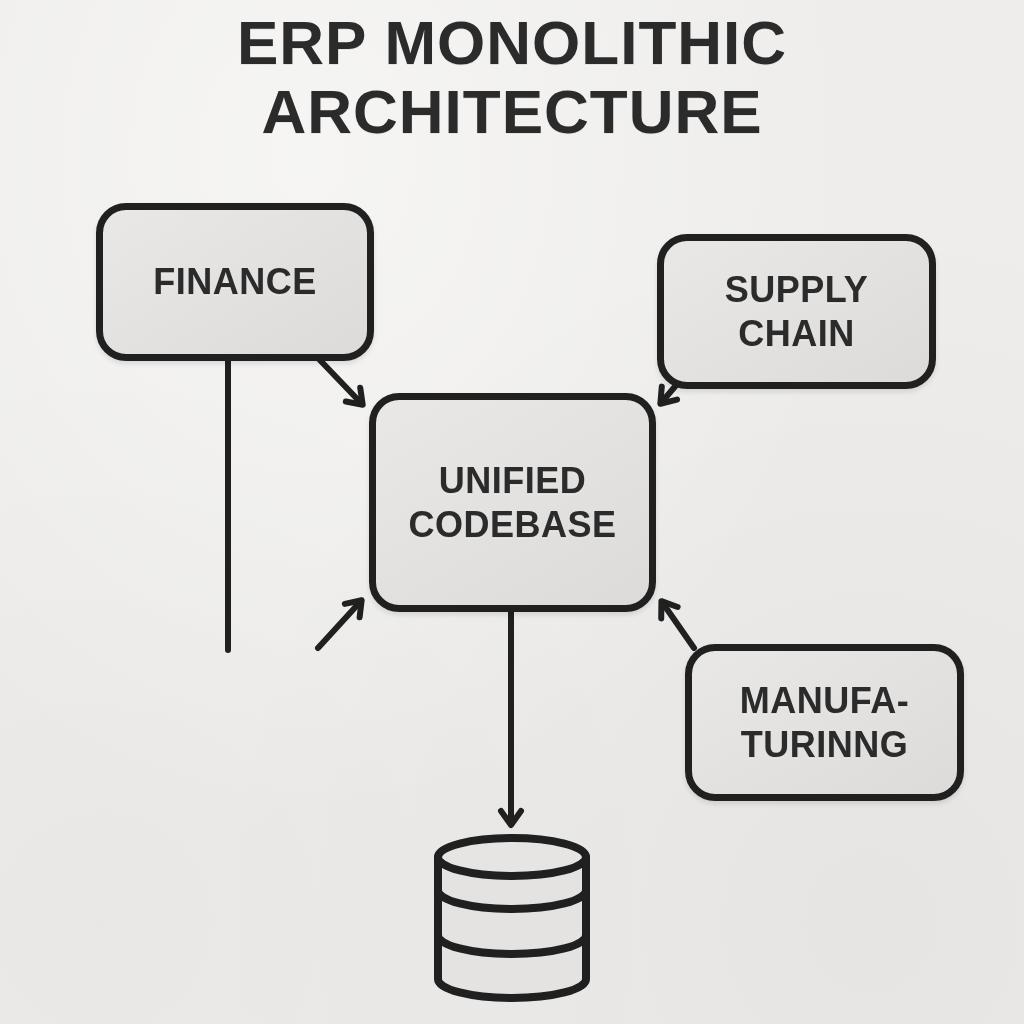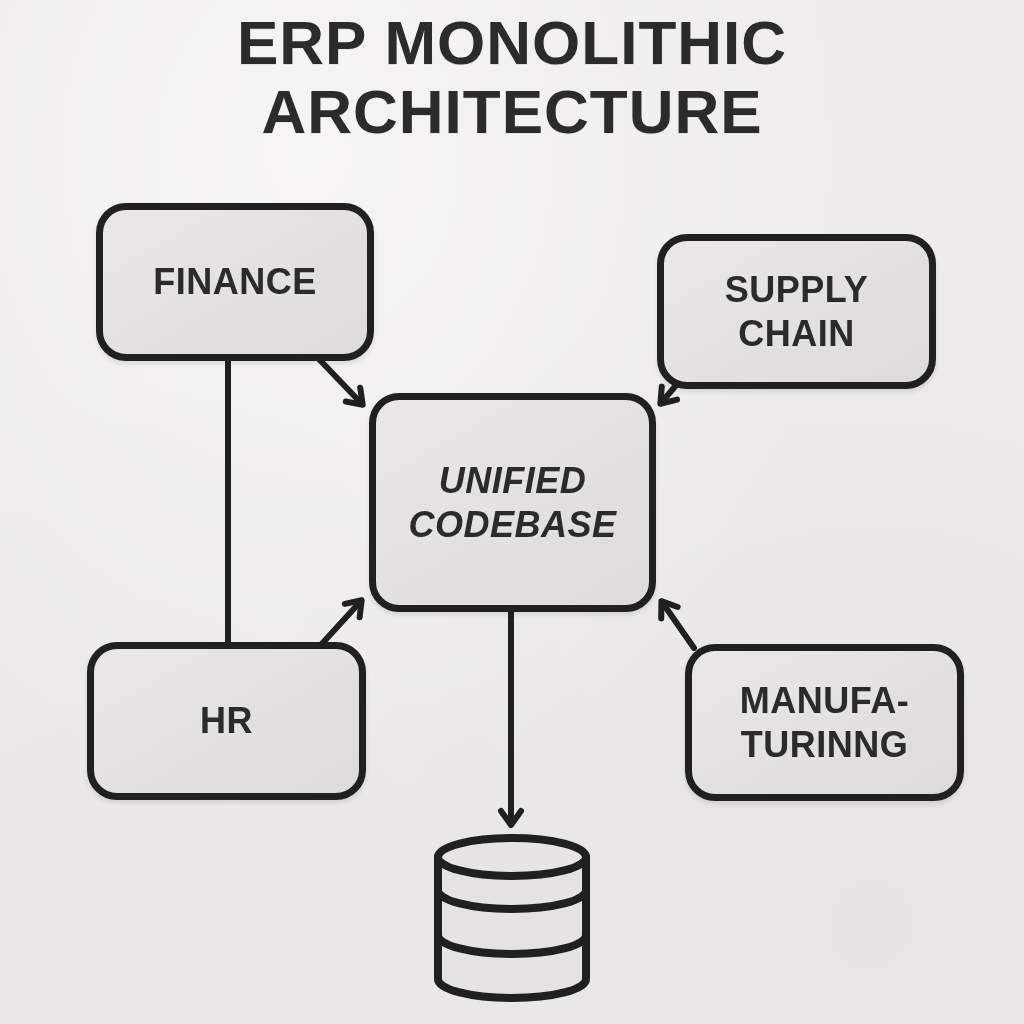--- a/index.html
+++ b/index.html
@@ -61,21 +61,21 @@
   .node-label, .db-label {
     font-size: 36px;
     font-weight: bold;
     letter-spacing: 0.5px;
     line-height: 1.22;
     color: #2b2b2b;
     text-shadow: 0 2px 0 rgba(255,255,255,0.3), 0 1px 1px rgba(0,0,0,0.12);
   }
   .node-finance        { left: 96px;  top: 203px; width: 278px; height: 158px; }
   .node-supply-chain   { left: 657px; top: 218px; width: 279px; height: 155px; margin-top: 16px; }
-  .node-unified-codebase { left: 369px; top: 393px; width: 287px; height: 219px; font-style: italic; }
+  .node-unified-codebase { left: 369px; top: 393px; width: 287px; height: 219px; }
   .node-hr             { left: 87px;  top: 642px; width: 279px; height: 158px; }
   .node-manufacturing  { left: 657px; top: 644px; width: 279px; height: 157px; margin-left: 28px; }
   .node-supply-chain .node-label     { max-width: 200px; }
   .node-unified-codebase .node-label { max-width: 260px; }
   .node-manufacturing .node-label    { max-width: 235px; }
   .db-label {
     position: absolute;
     z-index: 2;
     left: 640px;
     top: 872px;
@@ -124,22 +124,19 @@
   </div>
 
   <div class="node node-supply-chain">
     <span class="node-label">SUPPLY CHAIN</span>
   </div>
 
   <div class="node node-unified-codebase">
     <span class="node-label">UNIFIED CODEBASE</span>
   </div>
 
-  <div class="node node-hr">
-    <span class="node-label">HR</span>
-  </div>
 
   <div class="node node-manufacturing">
     <span class="node-label">MANUFA-TURINNG</span>
   </div>
 
 
 </div>
 
 </body></html>

